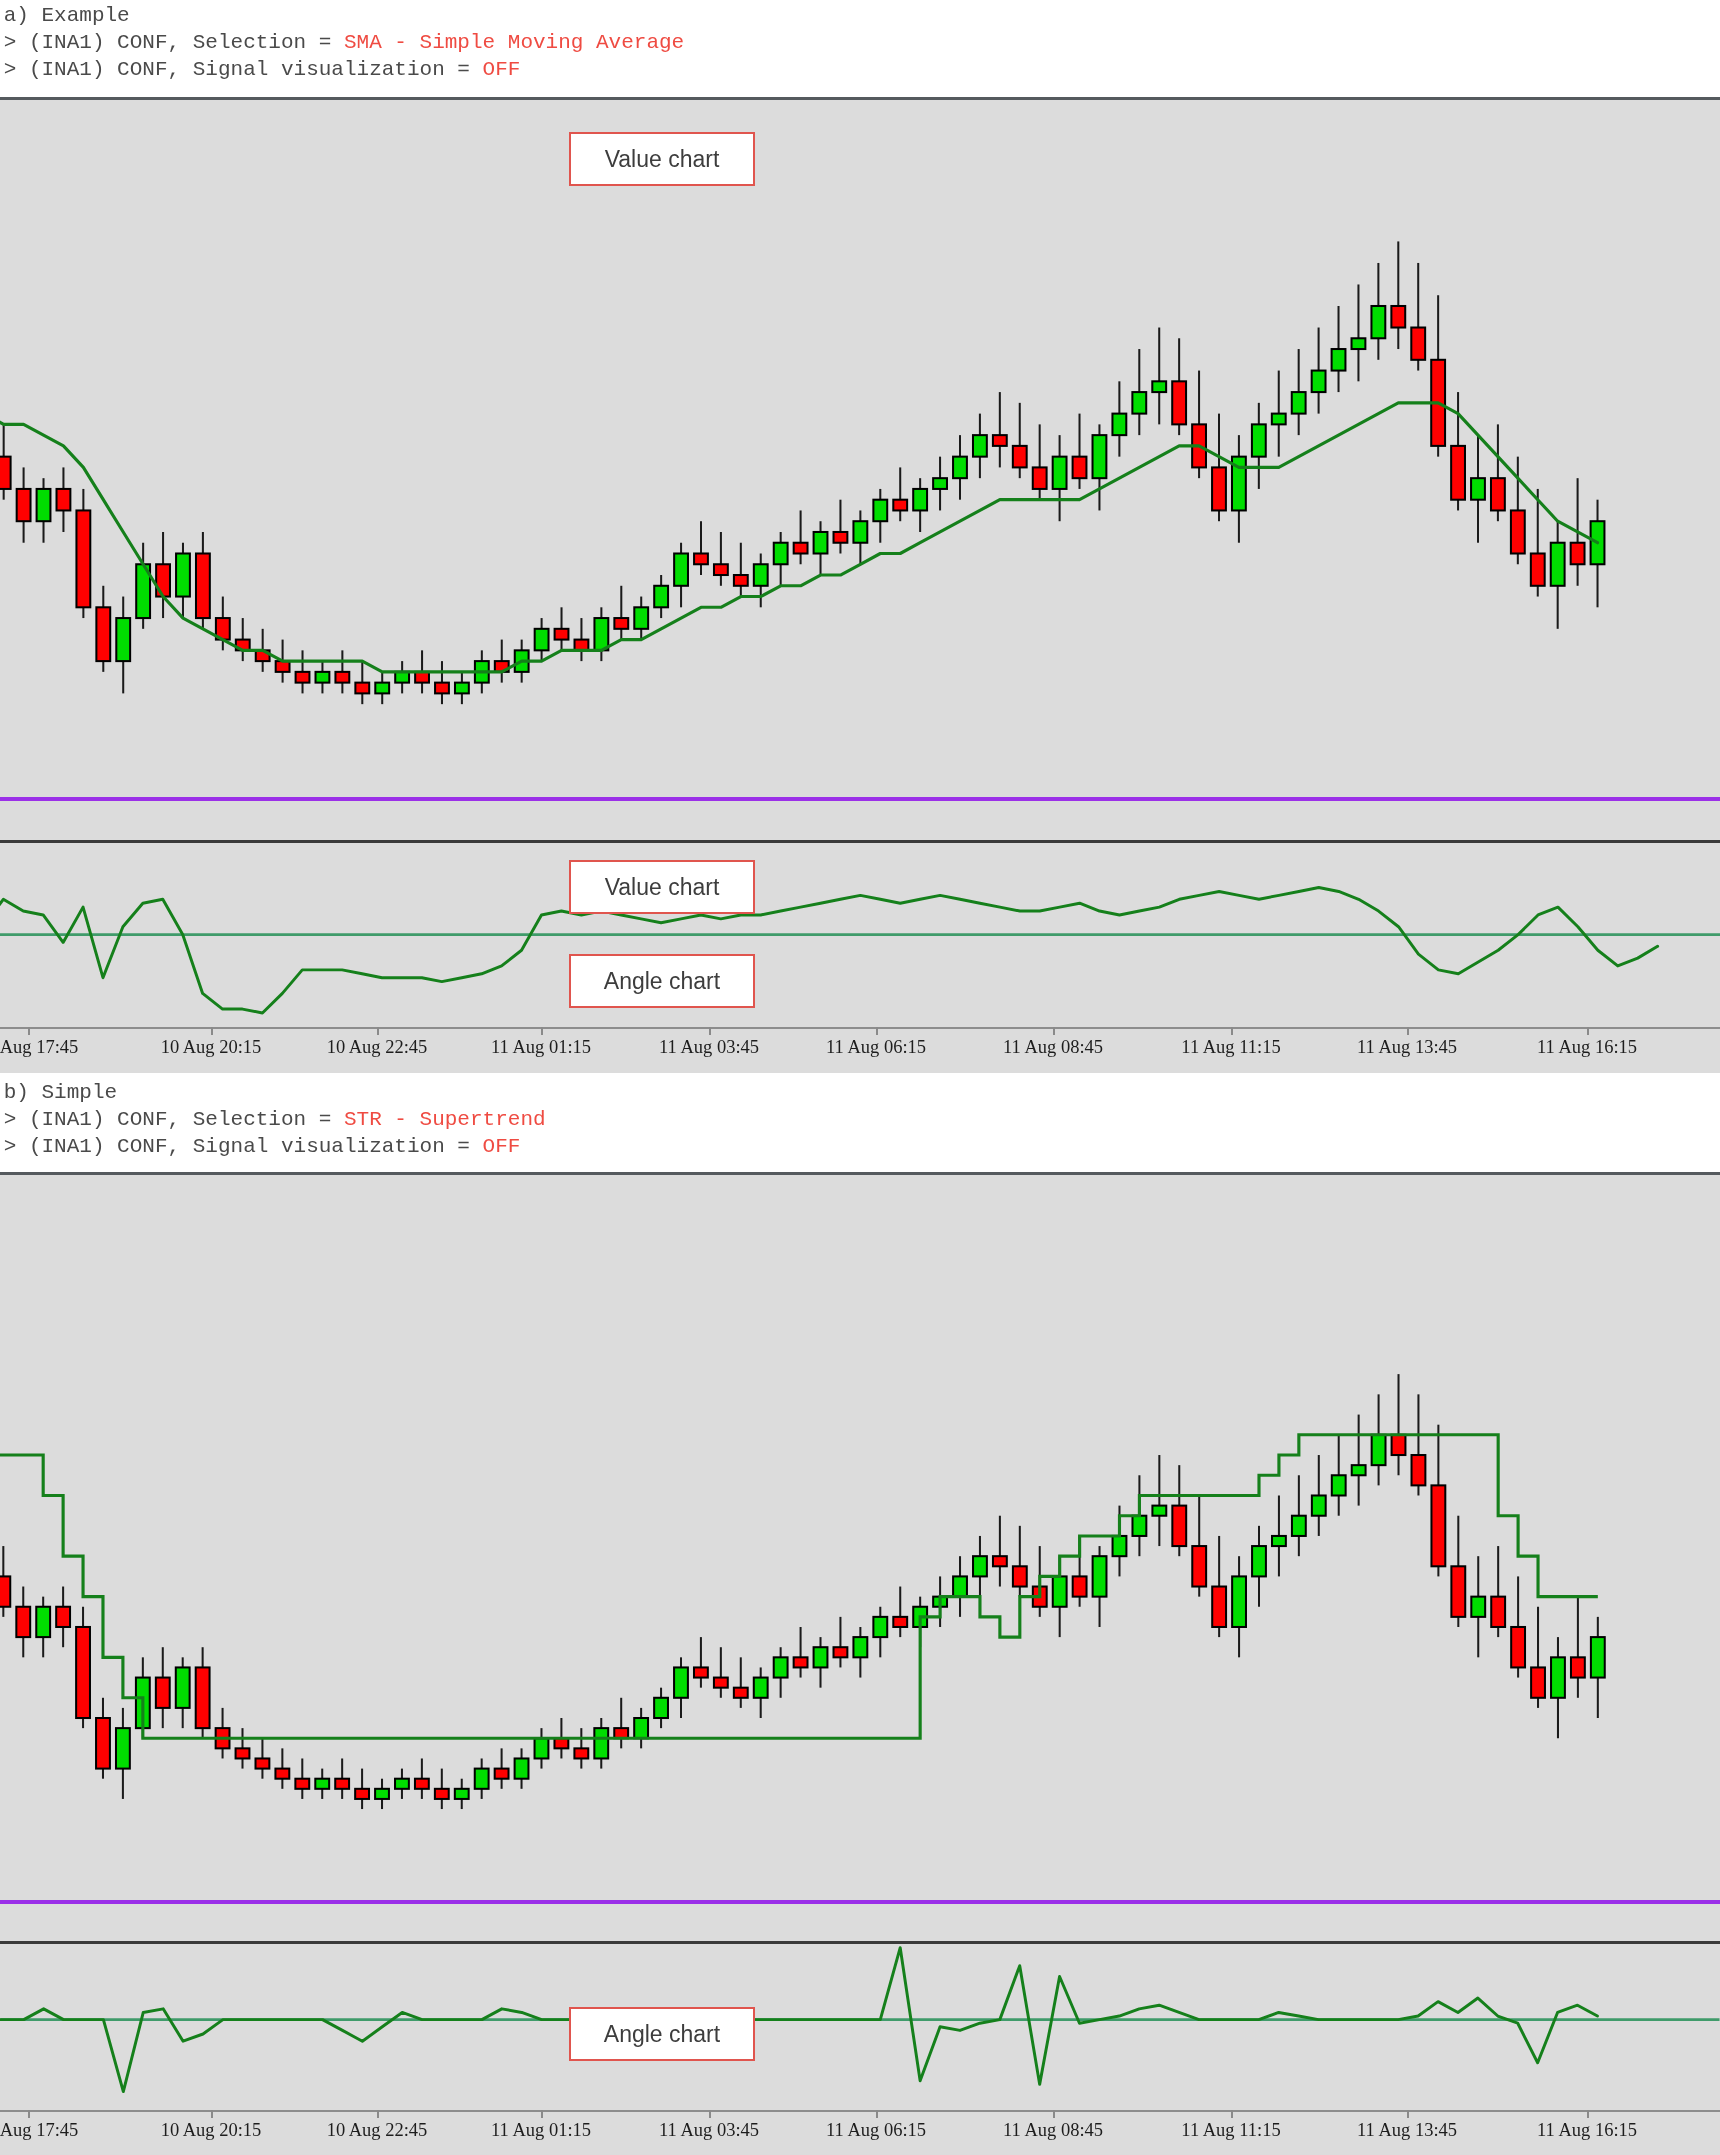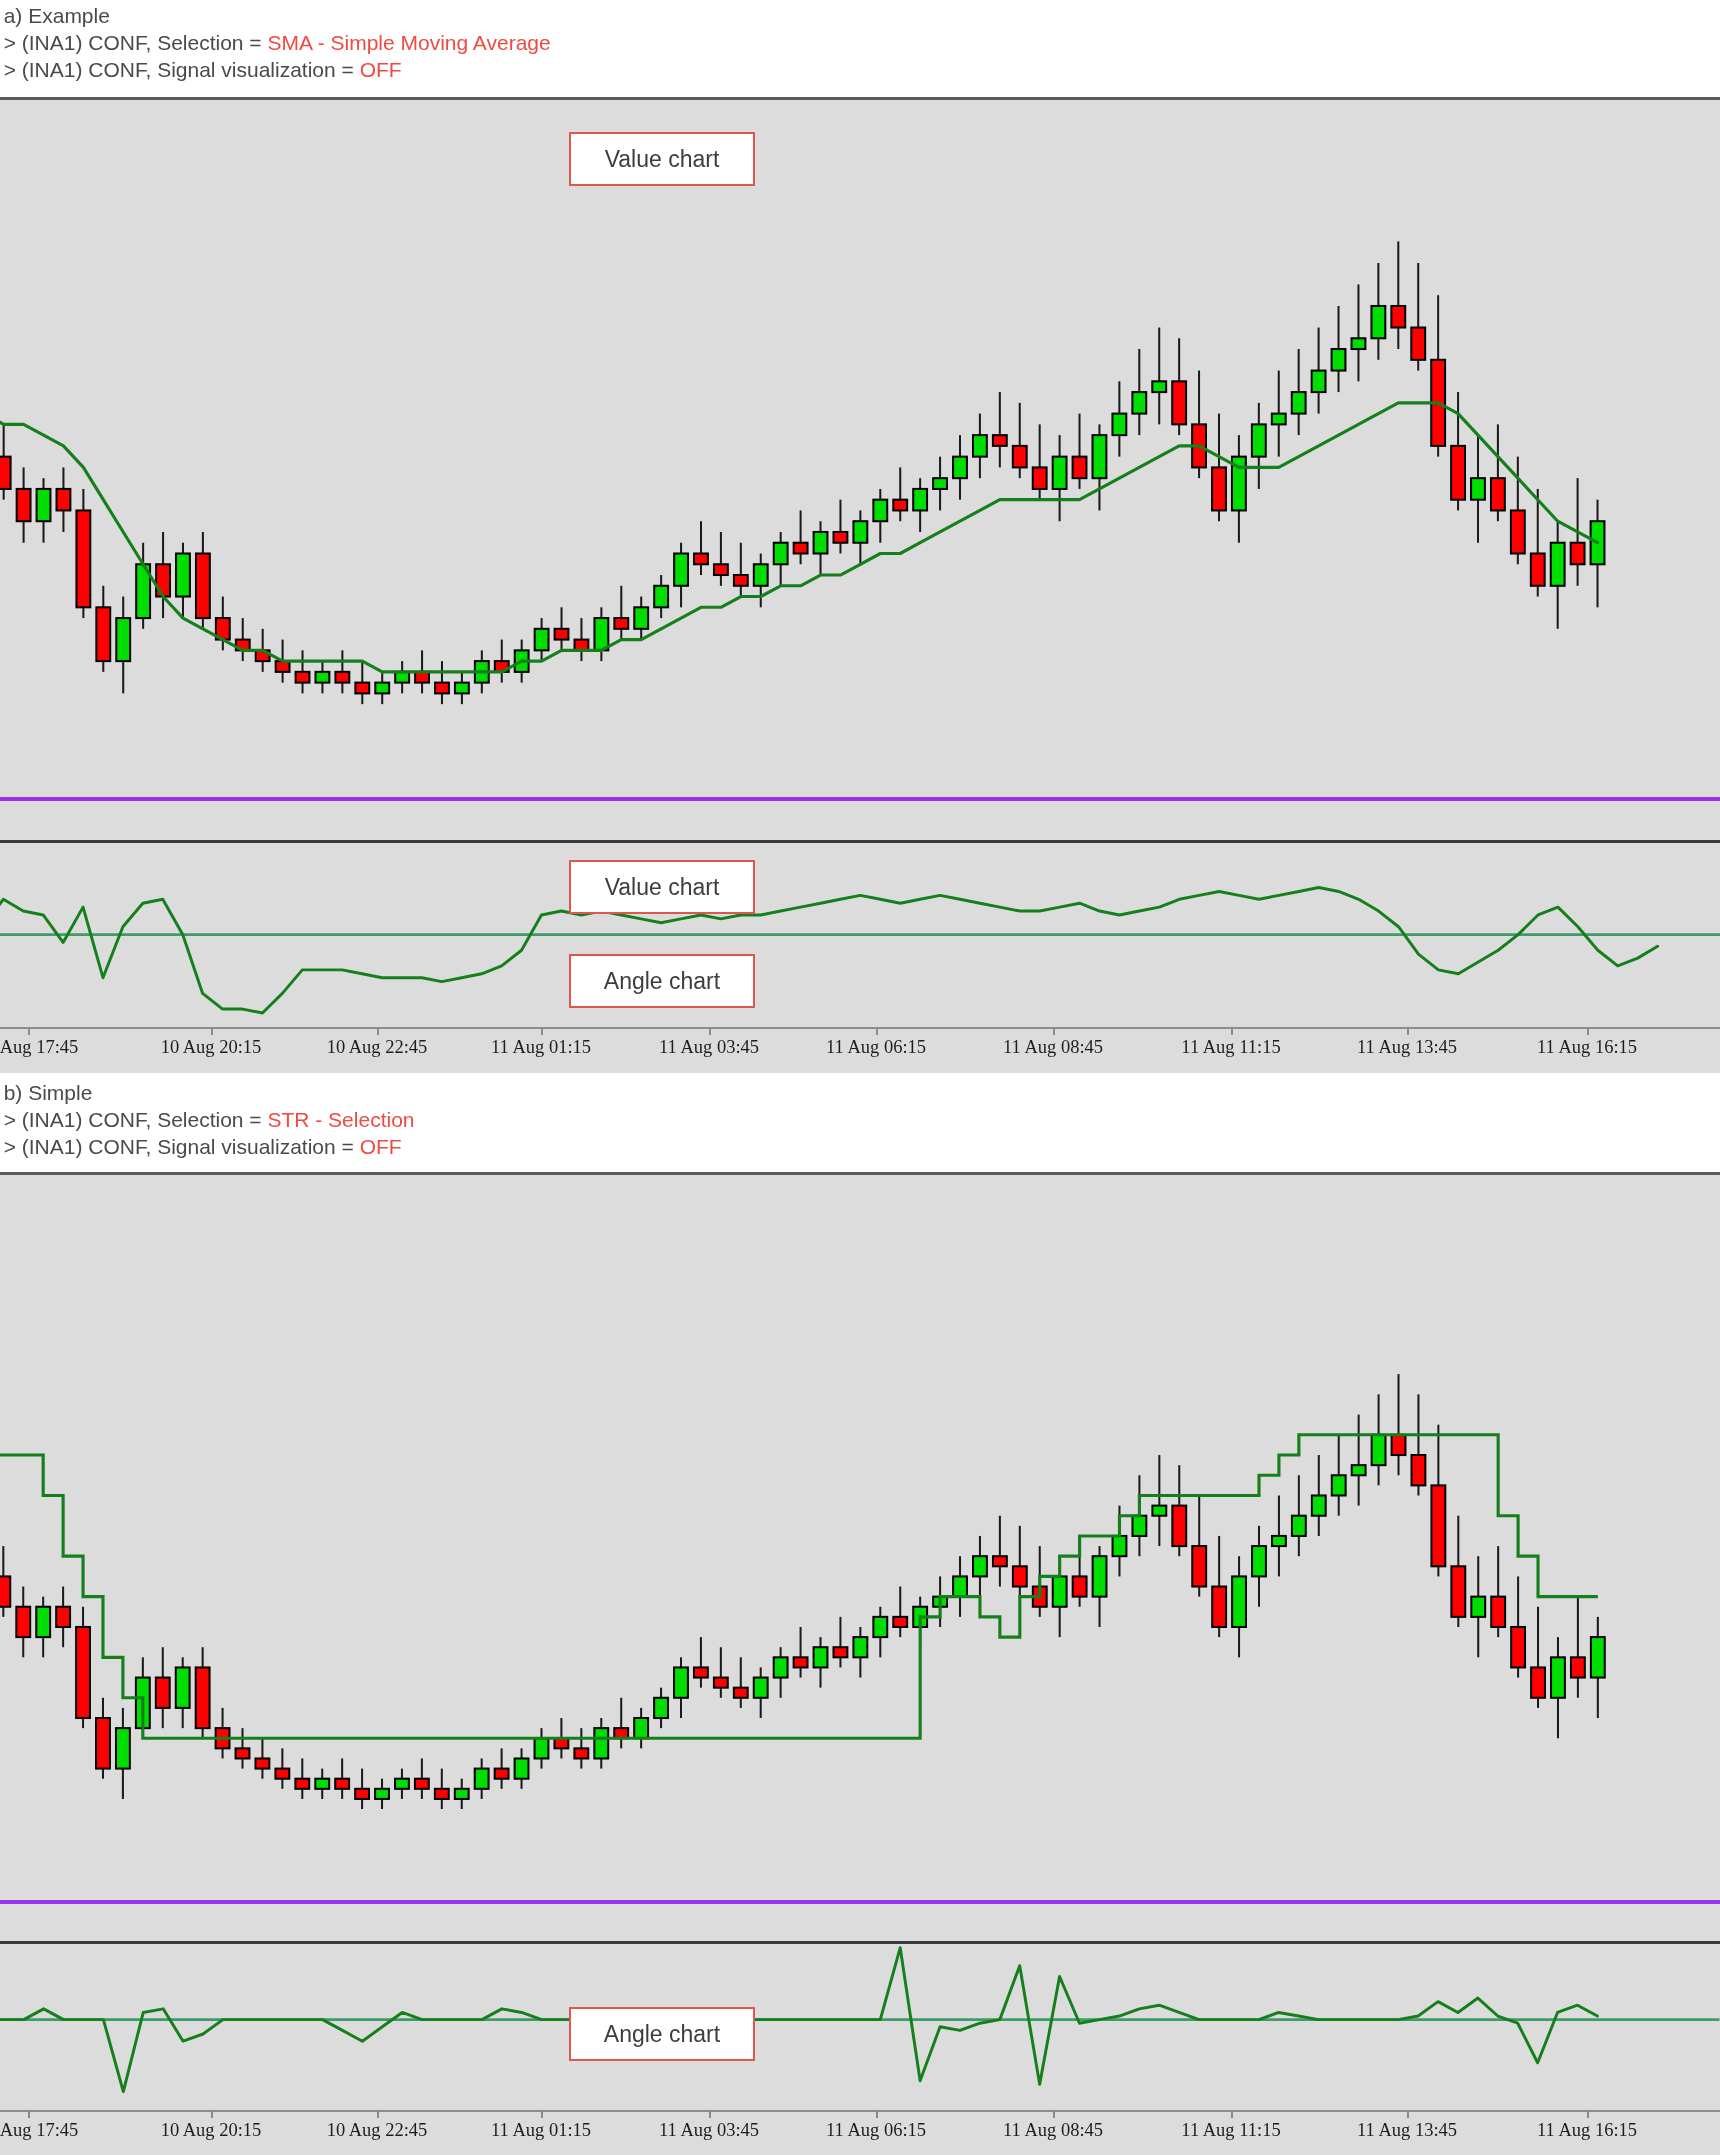--- a/index.html
+++ b/index.html
@@ -1,21 +1,21 @@
 <!DOCTYPE html>
 <html style="font-size:14.8px"><head>
 <meta charset="utf-8">
 <style>
   html,body{margin:0;padding:0;background:#ffffff;}
   body{width:1720px;height:2155px;font-family:"Liberation Sans",sans-serif;overflow:hidden;}
   .page{position:relative;width:1720px;height:2155px;}
 
   
   .hdr{position:absolute;left:0;width:1720px;background:#ffffff;box-sizing:border-box;}
-  .hdr-line{font-size:21px;line-height:27px;color:#4a4a4a;white-space:nowrap;padding-left:3.7px;}
+  .hdr-line{font-size:21px;line-height:27px;color:#4a4a4a;white-space:nowrap;padding-left:3.7px;font-family:Liberation Mono, monospace;}
   .hdr-line .accent{color:#ef4b42;text-align:right;}
   .hdr-rule{position:absolute;left:0;width:1720px;height:2.8px;background:#555a5e;}
 
   
   .panel{position:absolute;left:0;width:1720px;background:#dcdcdc;overflow:hidden;}
   .panel-rule{position:absolute;left:0;width:1720px;height:2.8px;background:#3a3a3a;}
   .axis-band{position:absolute;left:0;width:1720px;background:#dcdcdc;}
   .axis-topline{position:absolute;left:0;top:0;width:1720px;height:1.8px;background:#8d8d8d;}
   .tick{position:absolute;top:0;width:1.8px;height:8.3px;background:#8a8a8a;}
   .ticklbl{position:absolute;top:10px;font-family:"Liberation Serif",serif;font-size:18.5px;color:#1d1d1d;white-space:nowrap;transform:translateX(-50%);}
@@ -249,21 +249,21 @@
 
   <div class="callout" style="left:569px;top:132px;width:186px;height:54px;">
     <span>Value chart</span>
   </div>
   <div class="callout" style="left:569px;top:954px;width:186px;height:54px;">
     <span>Angle chart</span>
   </div>
 
   <div class="hdr" style="top:1073px;height:102px;padding-top:5.5px;">
     <div class="hdr-line">b) Simple</div>
-    <div class="hdr-line"><span>&gt; (INA1) CONF, Selection = </span><span class="accent">STR - Selection</span></div>
+    <div class="hdr-line"><span>&gt; (INA1) CONF, Selection = </span><span class="accent">STR - Supertrend</span></div>
     <div class="hdr-line"><span>&gt; (INA1) CONF, Signal visualization = </span><span class="accent">OFF</span></div>
   </div>
   <div class="hdr-rule" style="top:1172px;"></div>
 
   <div class="panel" style="top:1175px;height:729px;">
     <svg id="svg-b-value" width="1720" height="729" viewBox="0 0 1864 790">
         <line x1="-18" y1="391.1538461538462" x2="-18" y2="456.9230769230769" stroke="#1a1a1a" stroke-width="2.2"></line>
         <rect x="-25.5" y="413.0769230769231" width="15" height="21.923076923076906" fill="#ff0000" stroke="#000000" stroke-width="2.2"></rect>
         <line x1="3.6000000000000014" y1="402.1153846153846" x2="3.6000000000000014" y2="478.8461538461538" stroke="#1a1a1a" stroke-width="2.2"></line>
         <rect x="-3.8999999999999986" y="435" width="15" height="32.88461538461536" fill="#ff0000" stroke="#000000" stroke-width="2.2"></rect>

